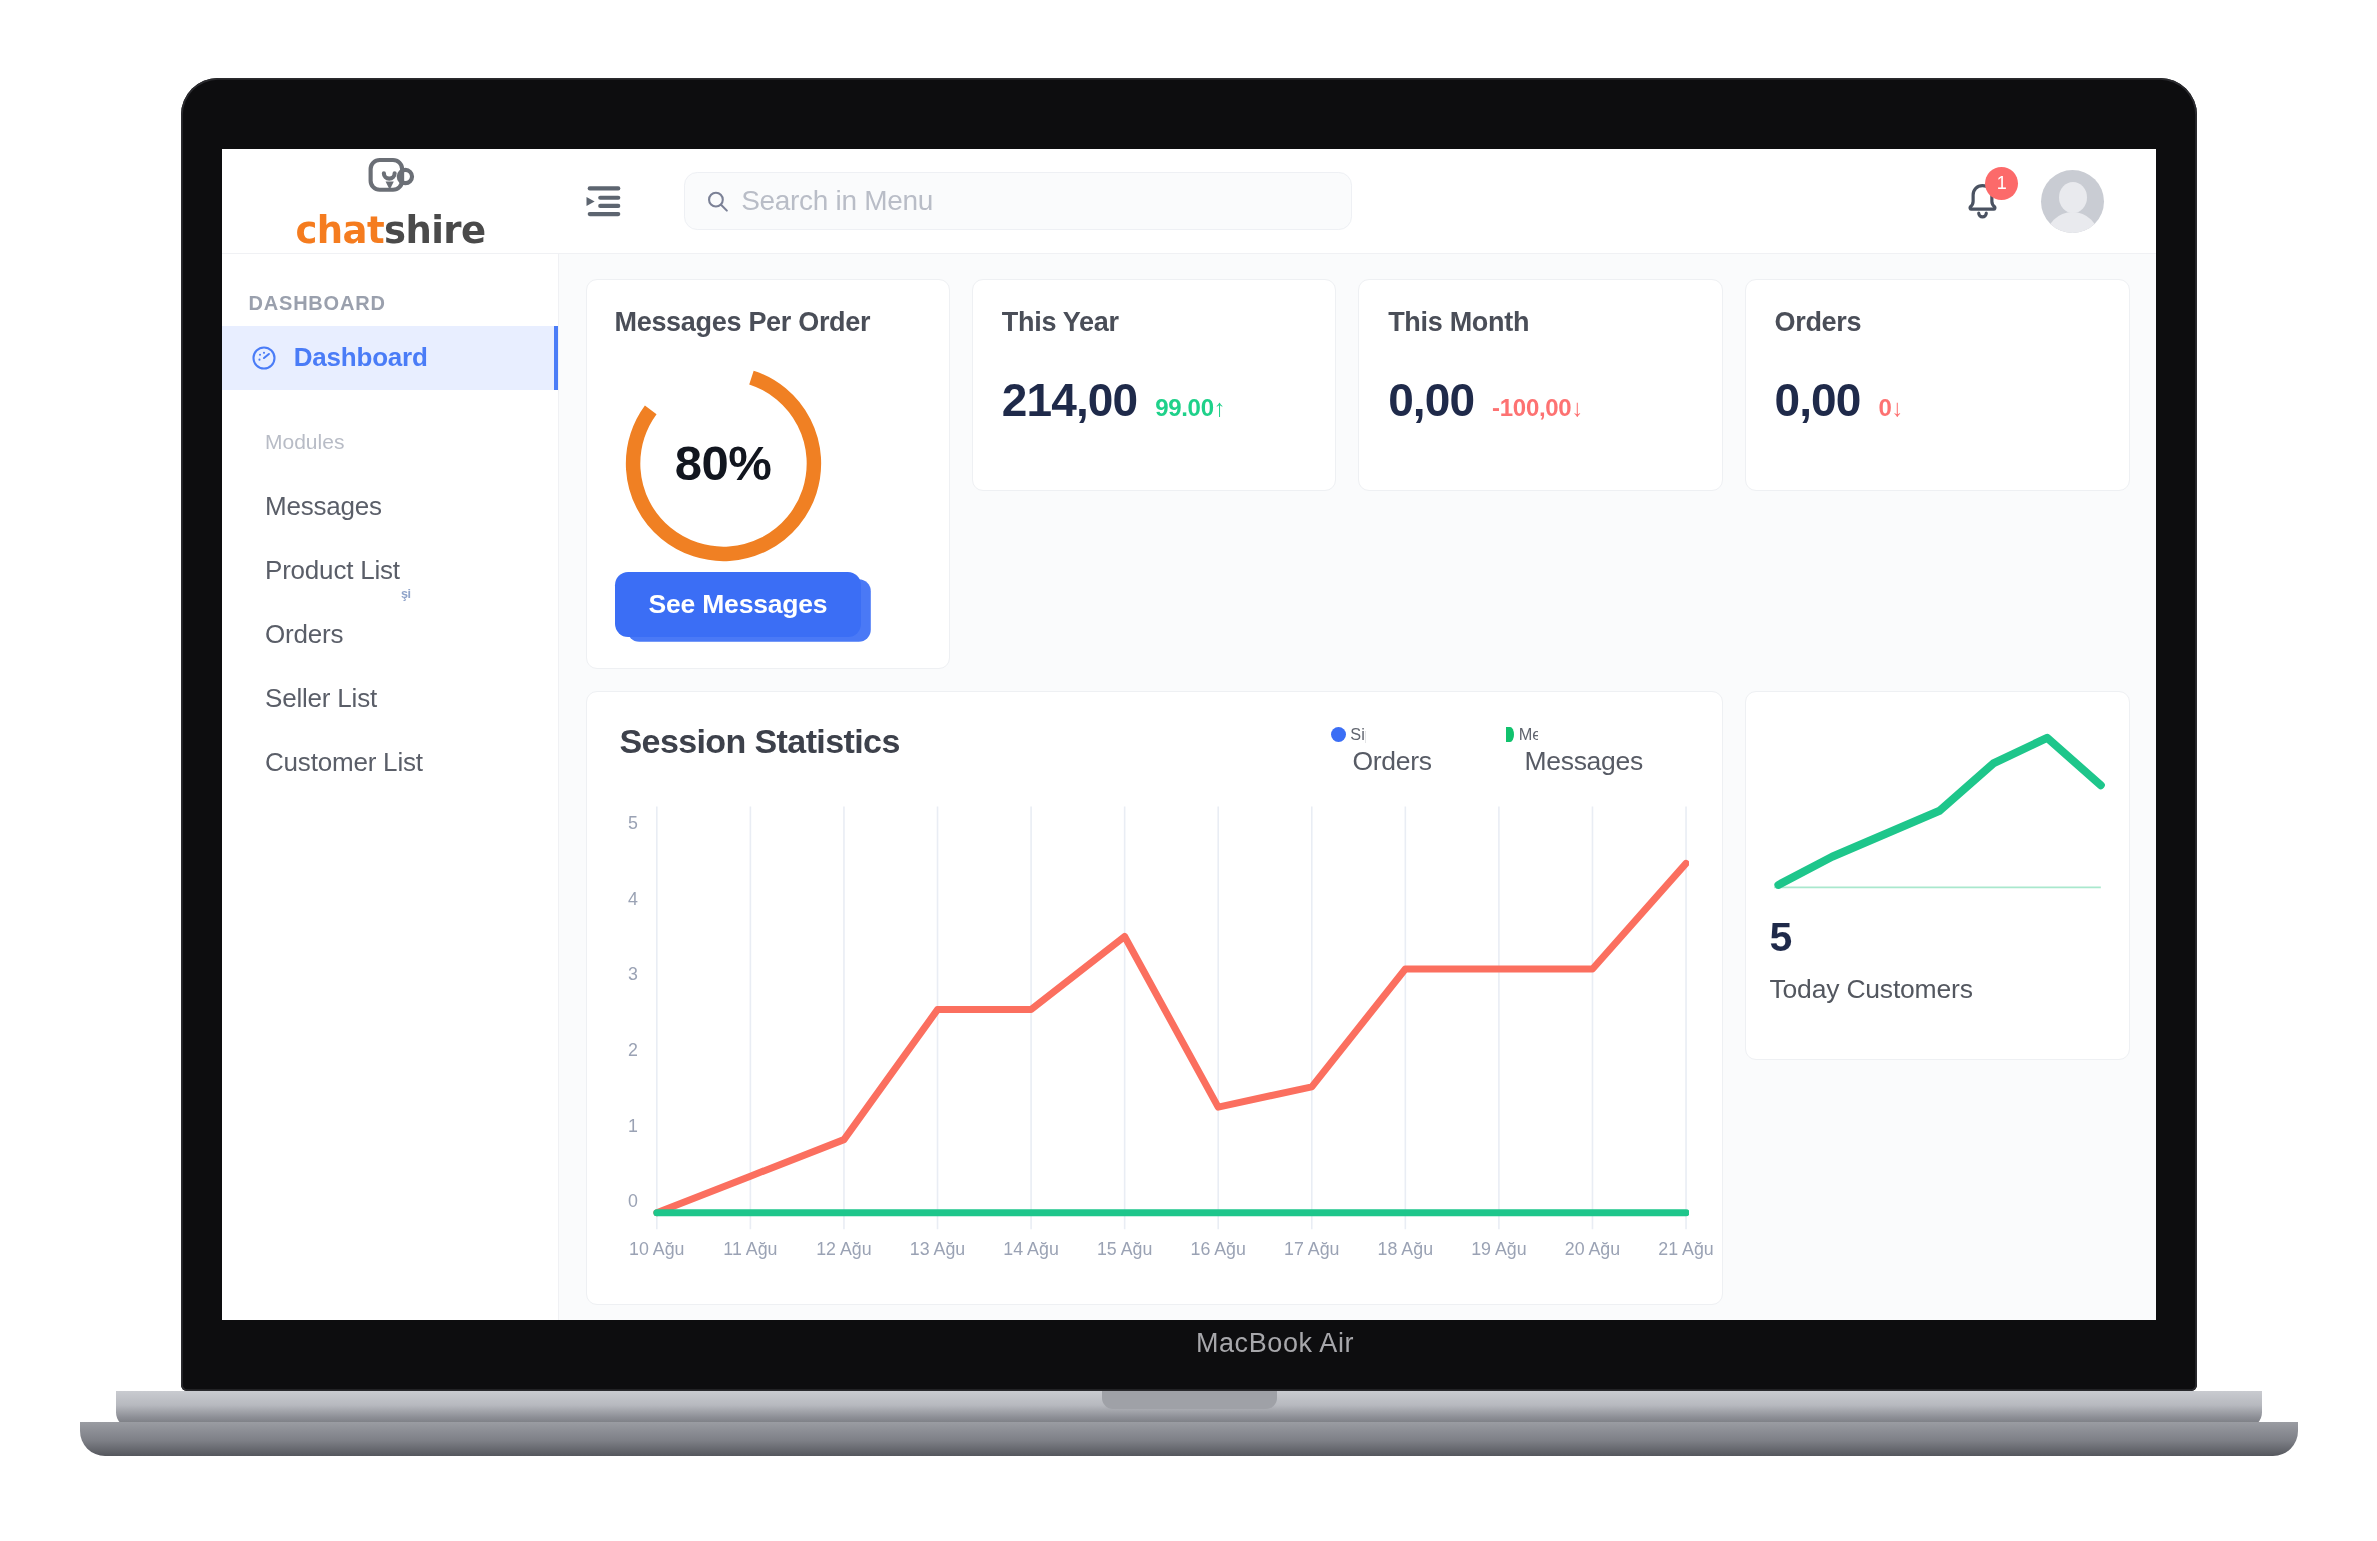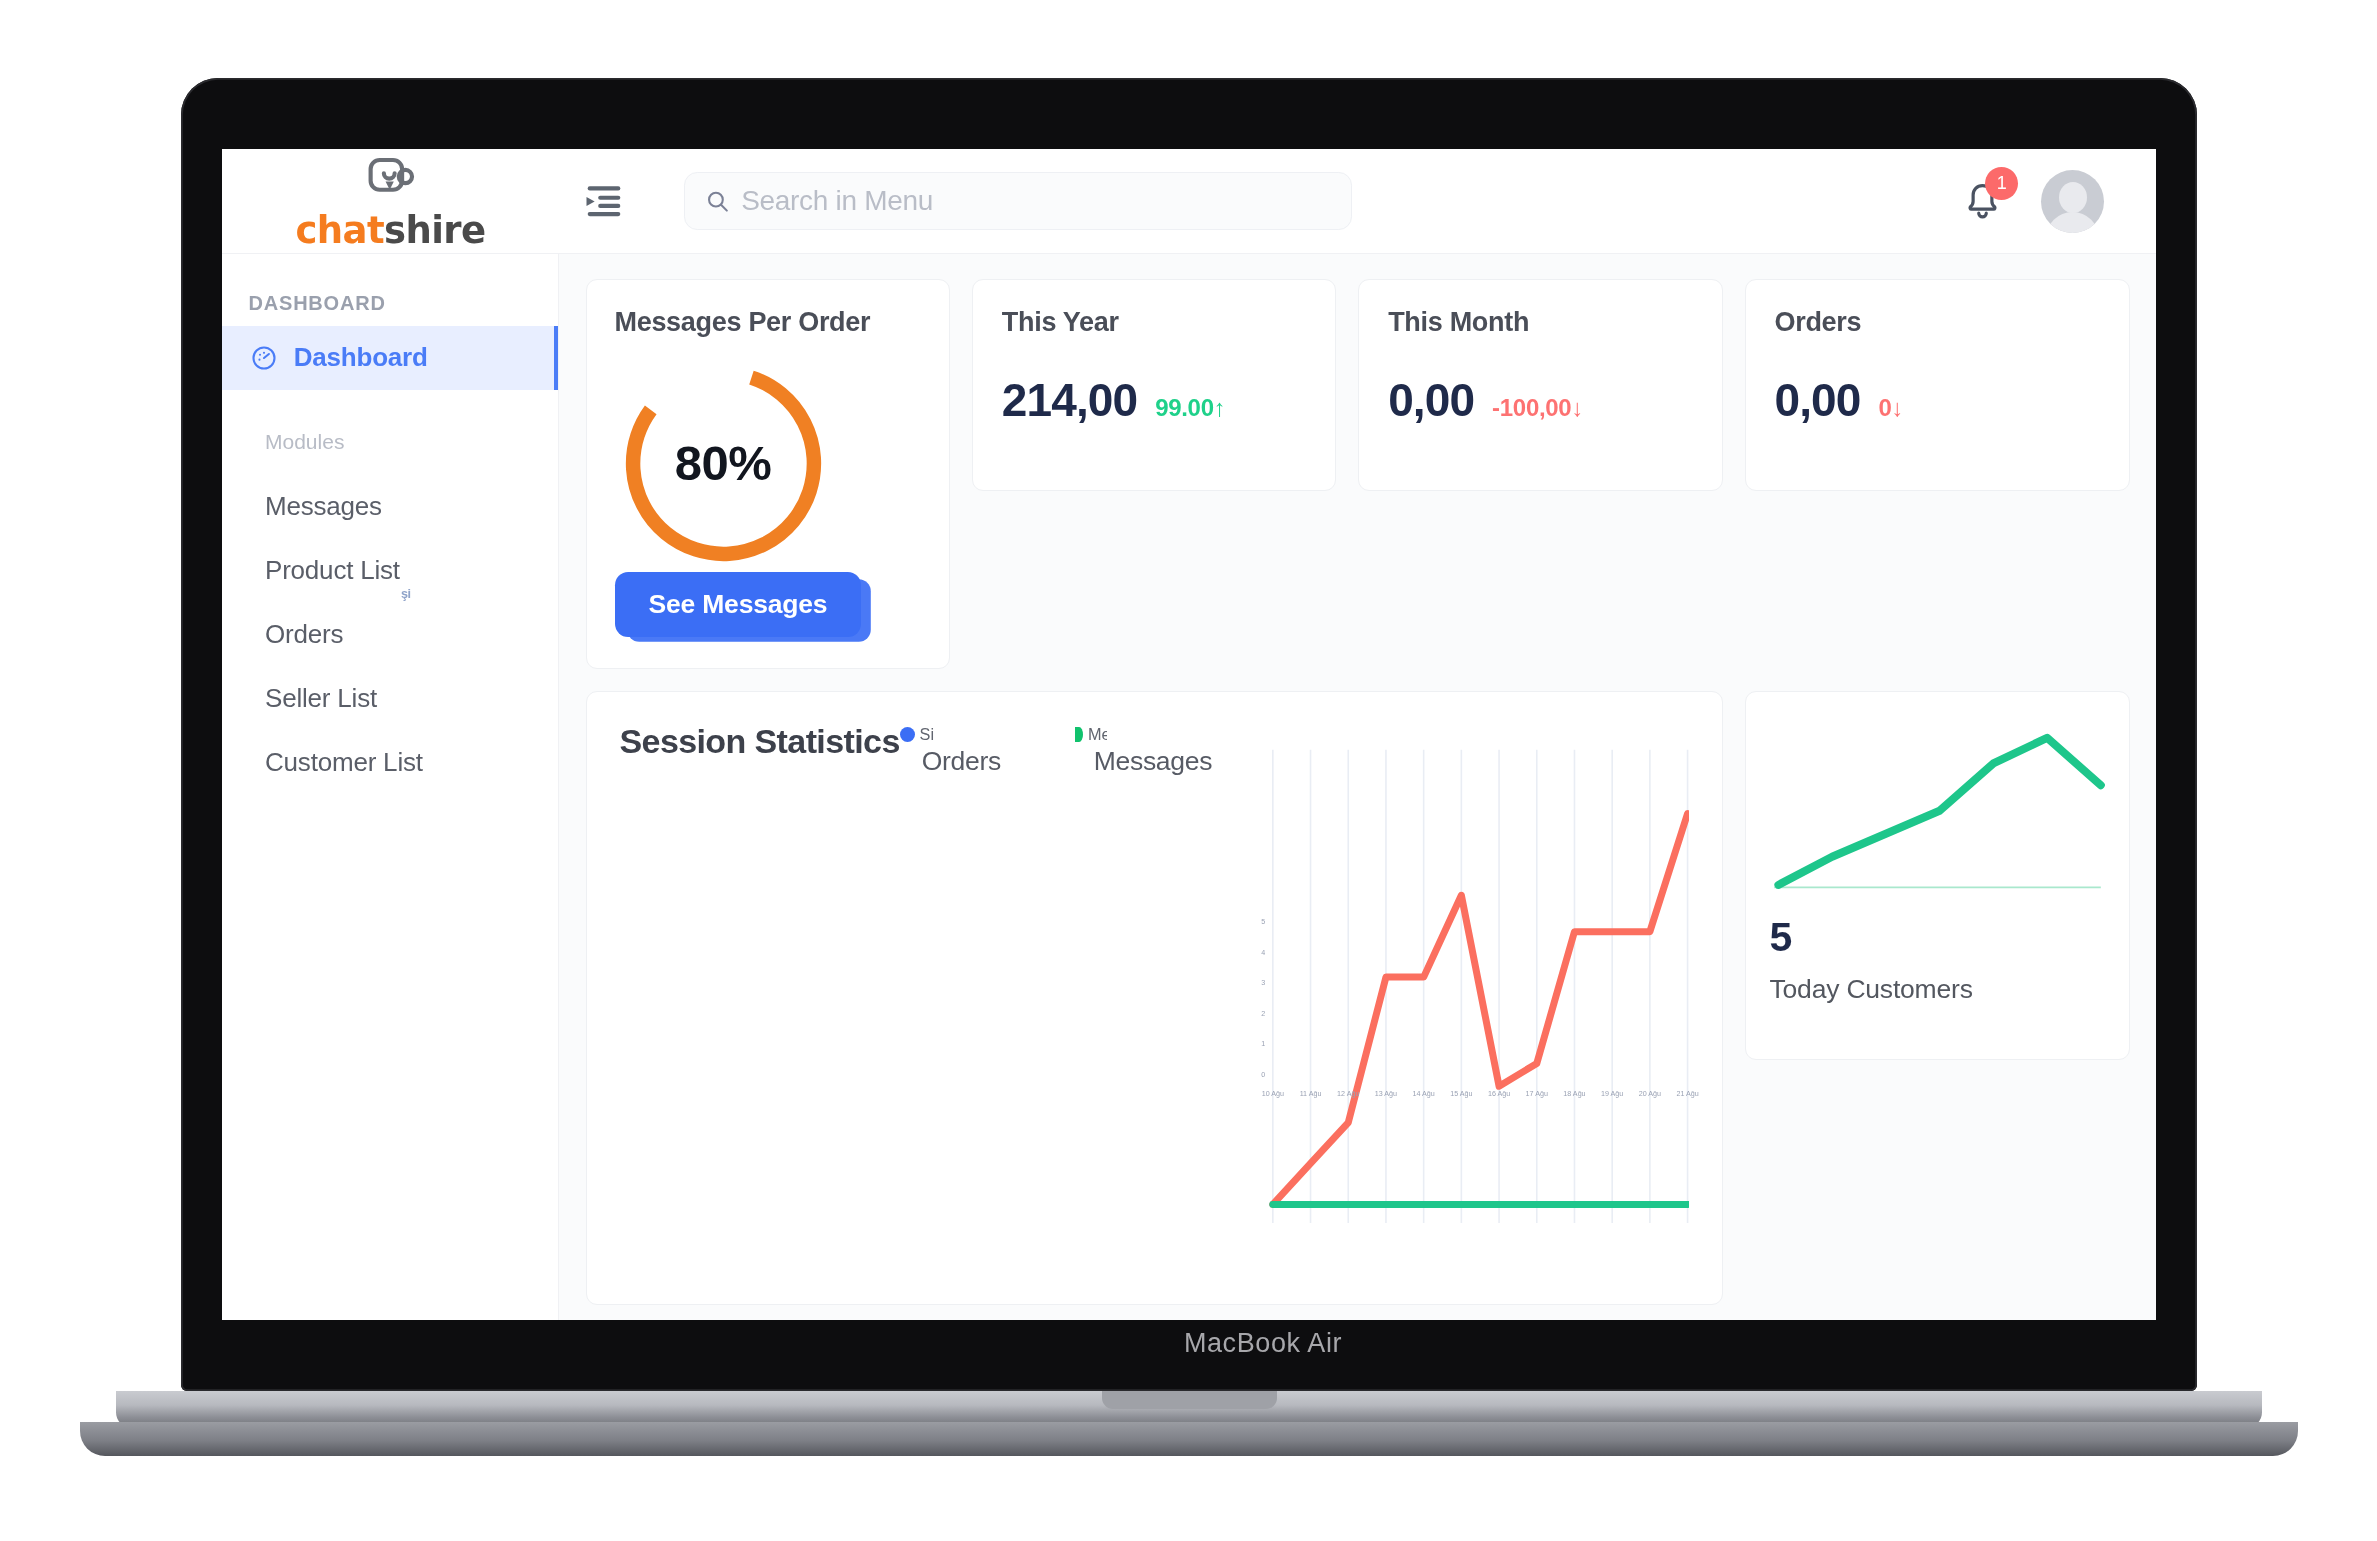--- a/index.html
+++ b/index.html
@@ -26,21 +26,21 @@
     background:#000;
     overflow:hidden;
   }
   #screen {
     position:absolute; left:0; top:0;
     width:1934px; height:1171px;
     background:#fafbfc;
     overflow:hidden;
   }
   #model-label {
-    position:absolute; left:0; top:1250px; width:2164px;
+    position:absolute; left:12px; top:1250px; width:2164px;
     text-align:center; color:#a7a7ab; font-size:27px;
     letter-spacing:0.6px; font-family:"Liberation Sans", sans-serif;
   }
   
   #laptop-base {
     position:absolute; left:-65px; top:1313px; width:2146px; height:37px;
     background:linear-gradient(to bottom,#c9cbd0 0%,#b7b9bf 38%,#8e9097 70%,#6e7076 100%);
     border-radius:0 0 15.7px 15.7px;
   }
   #laptop-base2 {
@@ -161,21 +161,21 @@
   #see-messages-btn {
     margin-top:auto; align-self:flex-start; background:#3b6ef5; color:#fff;
     font-size:26.5px; font-weight:600; border:0; border-radius:13.2px;
     padding:17px 34px; cursor:pointer; letter-spacing:-0.2px;
     font-family:"Liberation Sans", sans-serif;
     box-shadow:11px 6px 0 -1.2px rgba(59,110,245,0.92);
   }
 
   
   #session-card { grid-column:1 / span 3; padding:30px 33px 24px 33px; height:614px;
-    display:flex; flex-direction:row; }
+    display:flex; flex-direction:column; }
   #session-head { display:flex; align-items:flex-start; }
   #session-title { font-size:34px; font-weight:700; color:#3d414b; letter-spacing:-0.6px; }
   #legend { margin-left:auto; display:flex; gap:40px; padding-top:3.6px; padding-right:54px; }
   .legend-item { position:relative; width:132px; height:54px; }
   .legend-mini { position:absolute; left:0; top:0; display:flex; align-items:center; gap:4.8px;
     font-size:16.3px; color:#61656f; white-space:nowrap; overflow:hidden; width:35px; }
   .legend-dot { width:15px; height:15px; border-radius:50%; flex:0 0 15px; }
   .legend-main { position:absolute; left:22px; top:20.5px; font-size:26.5px; color:#575b65;
     letter-spacing:-0.3px; white-space:nowrap; }
   #chart-area { flex:1; position:relative; margin-top:15.7px; }

